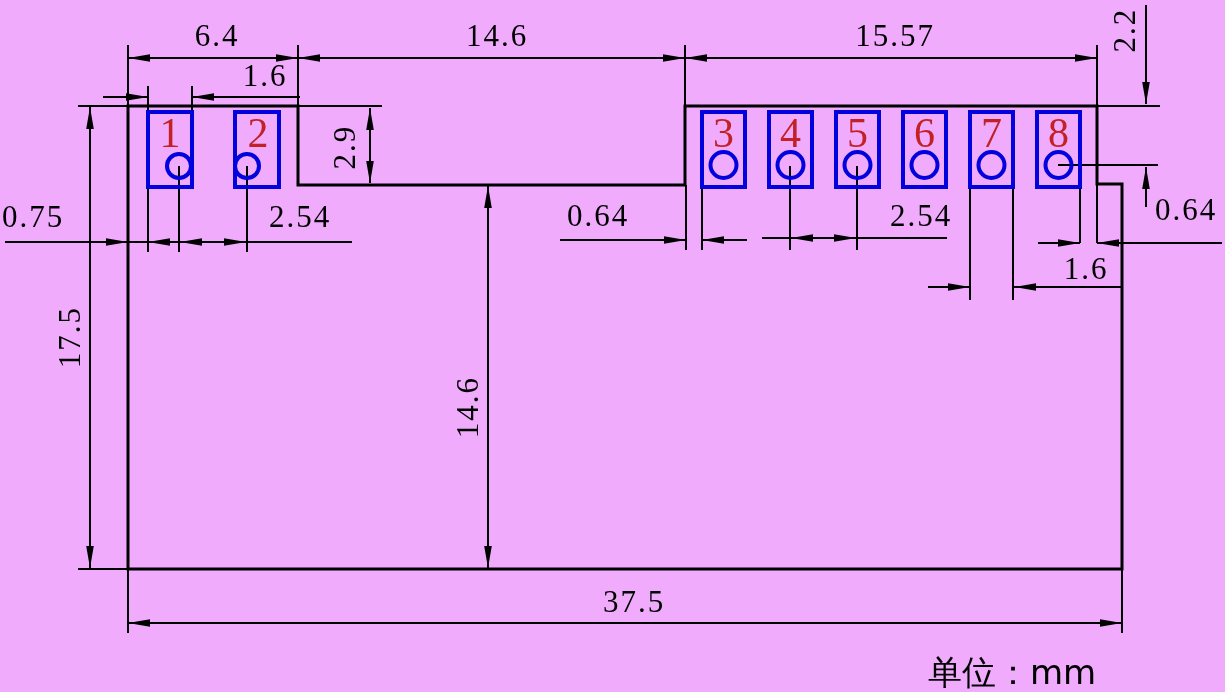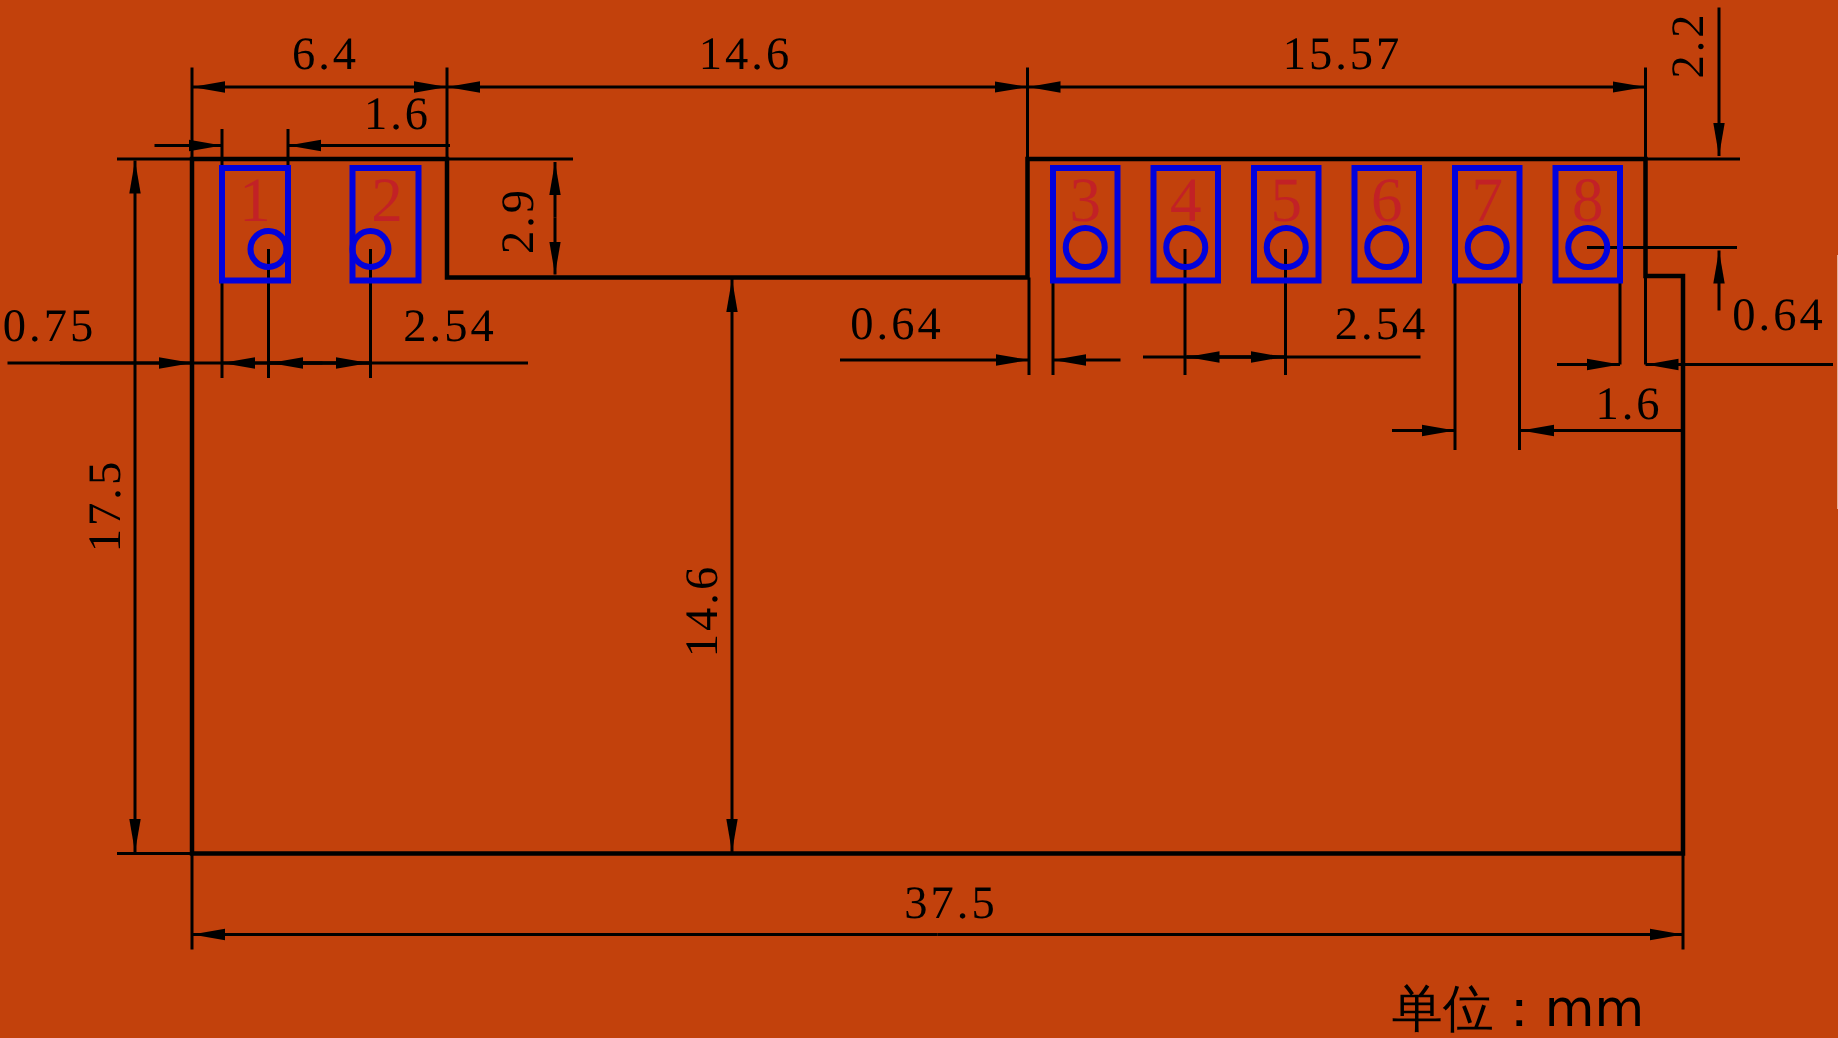--- a/index.html
+++ b/index.html
@@ -1,16 +1,16 @@
 <!DOCTYPE html>
 <html><head>
 <meta charset="utf-8">
 <style>
   html,body{margin:0;padding:0;background:#ffffff;}
-  .stage{position:relative;width:1225px;height:692px;background:#c2410c;overflow:hidden;}
+  .stage{position:relative;width:1225px;height:692px;background:#f0abfc;overflow:hidden;}
   svg{display:block;}
   .dimtext{font-family:"Liberation Serif","DejaVu Serif",serif;font-size:31px;letter-spacing:2px;fill:#000000;}
   .padnum{font-family:"Liberation Serif","DejaVu Serif",serif;font-size:42px;fill:#c22126;}
   .units{font-family:"DejaVu Sans","Liberation Sans",sans-serif;font-size:34px;fill:#000000;}
   .oline{stroke:#000000;stroke-width:3;fill:none;}
   .ext{stroke:#000000;stroke-width:2;fill:none;}
   .dim{stroke:#000000;stroke-width:2;fill:none;}
   .pad{stroke:#0202dd;stroke-width:4;fill:none;}
 </style>
 </head>

